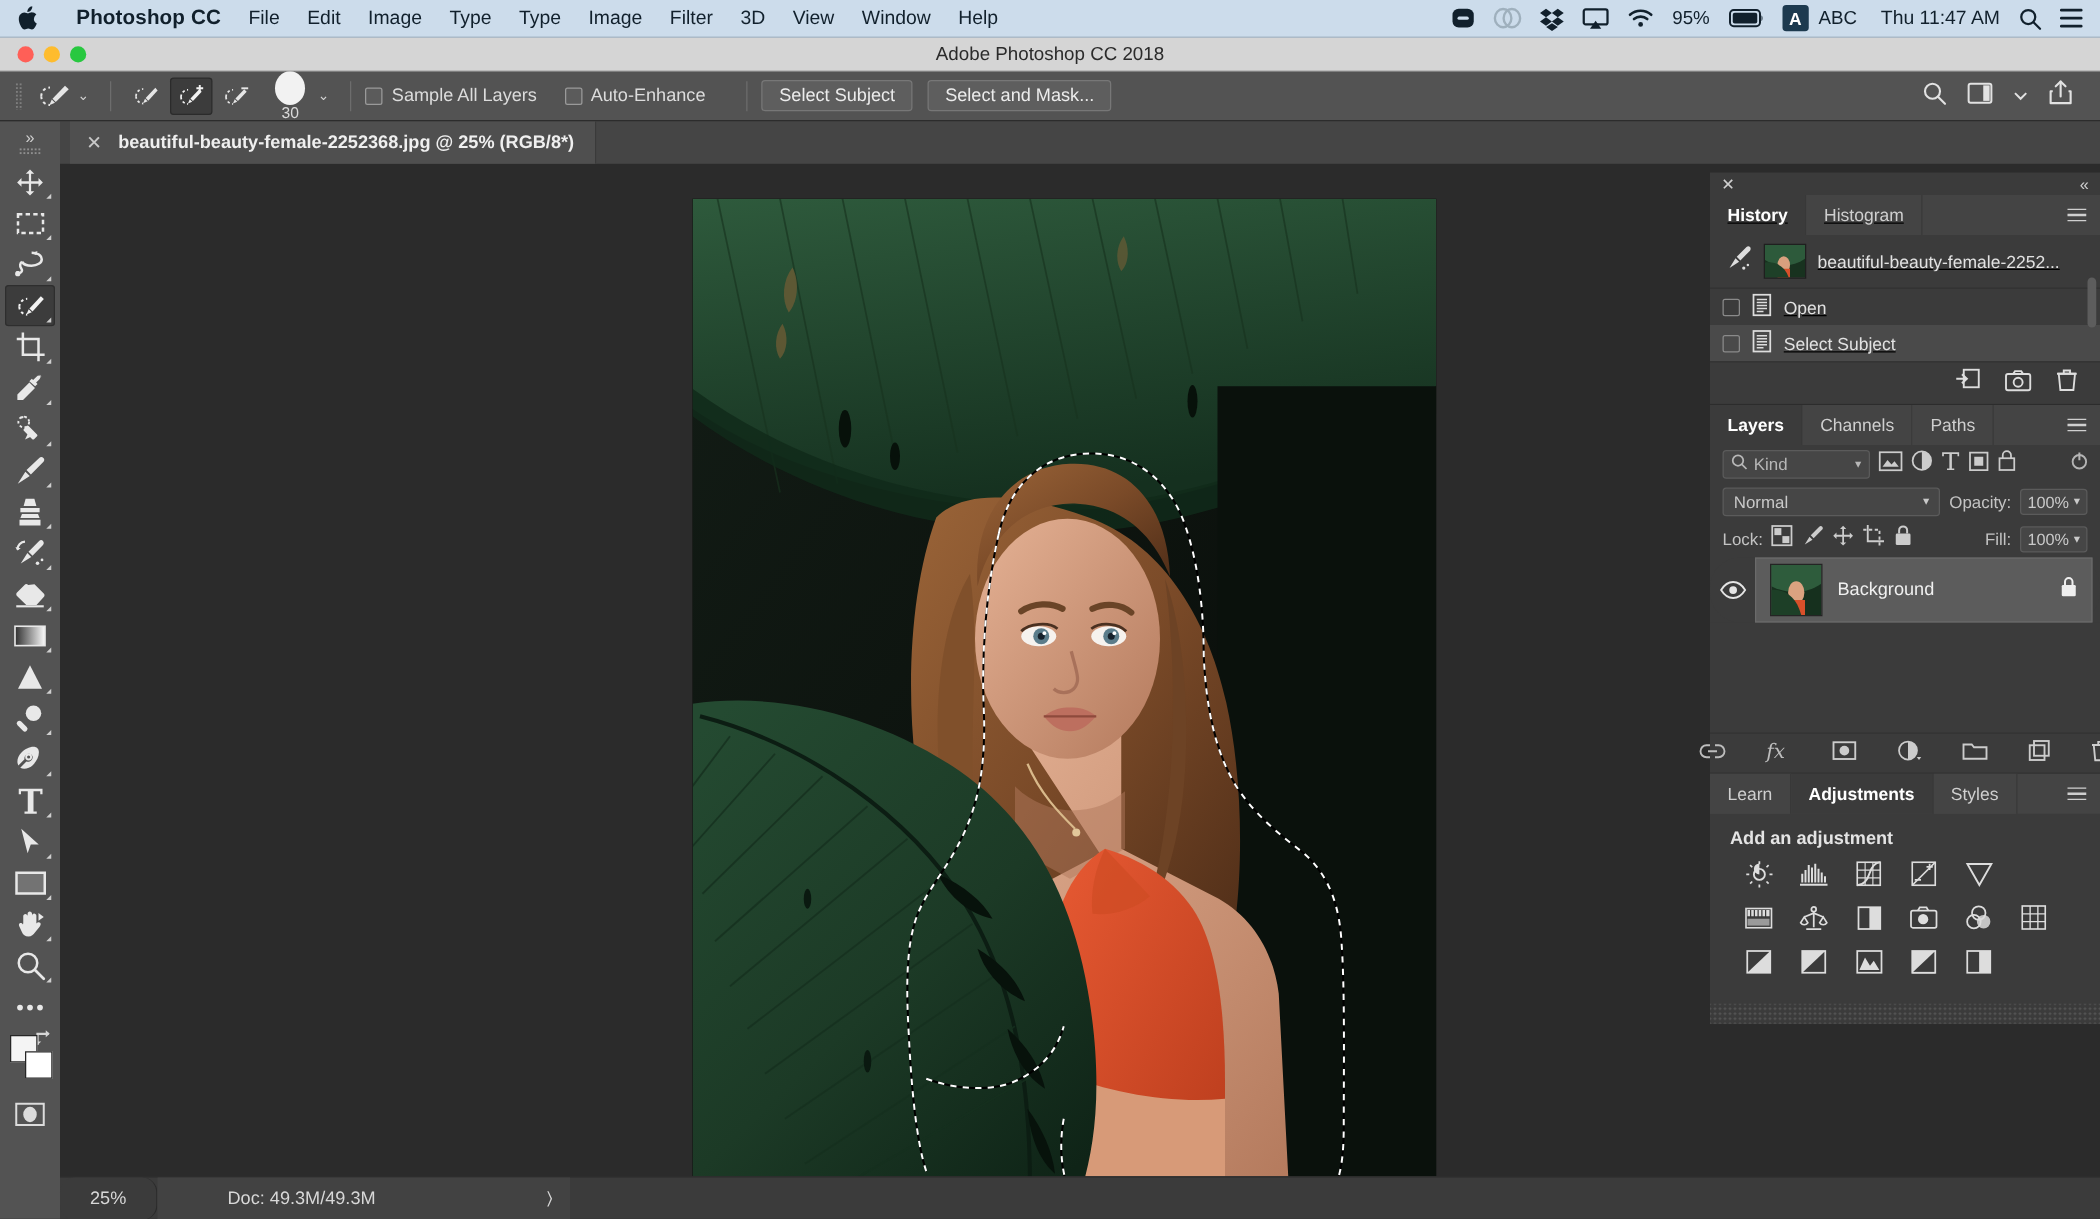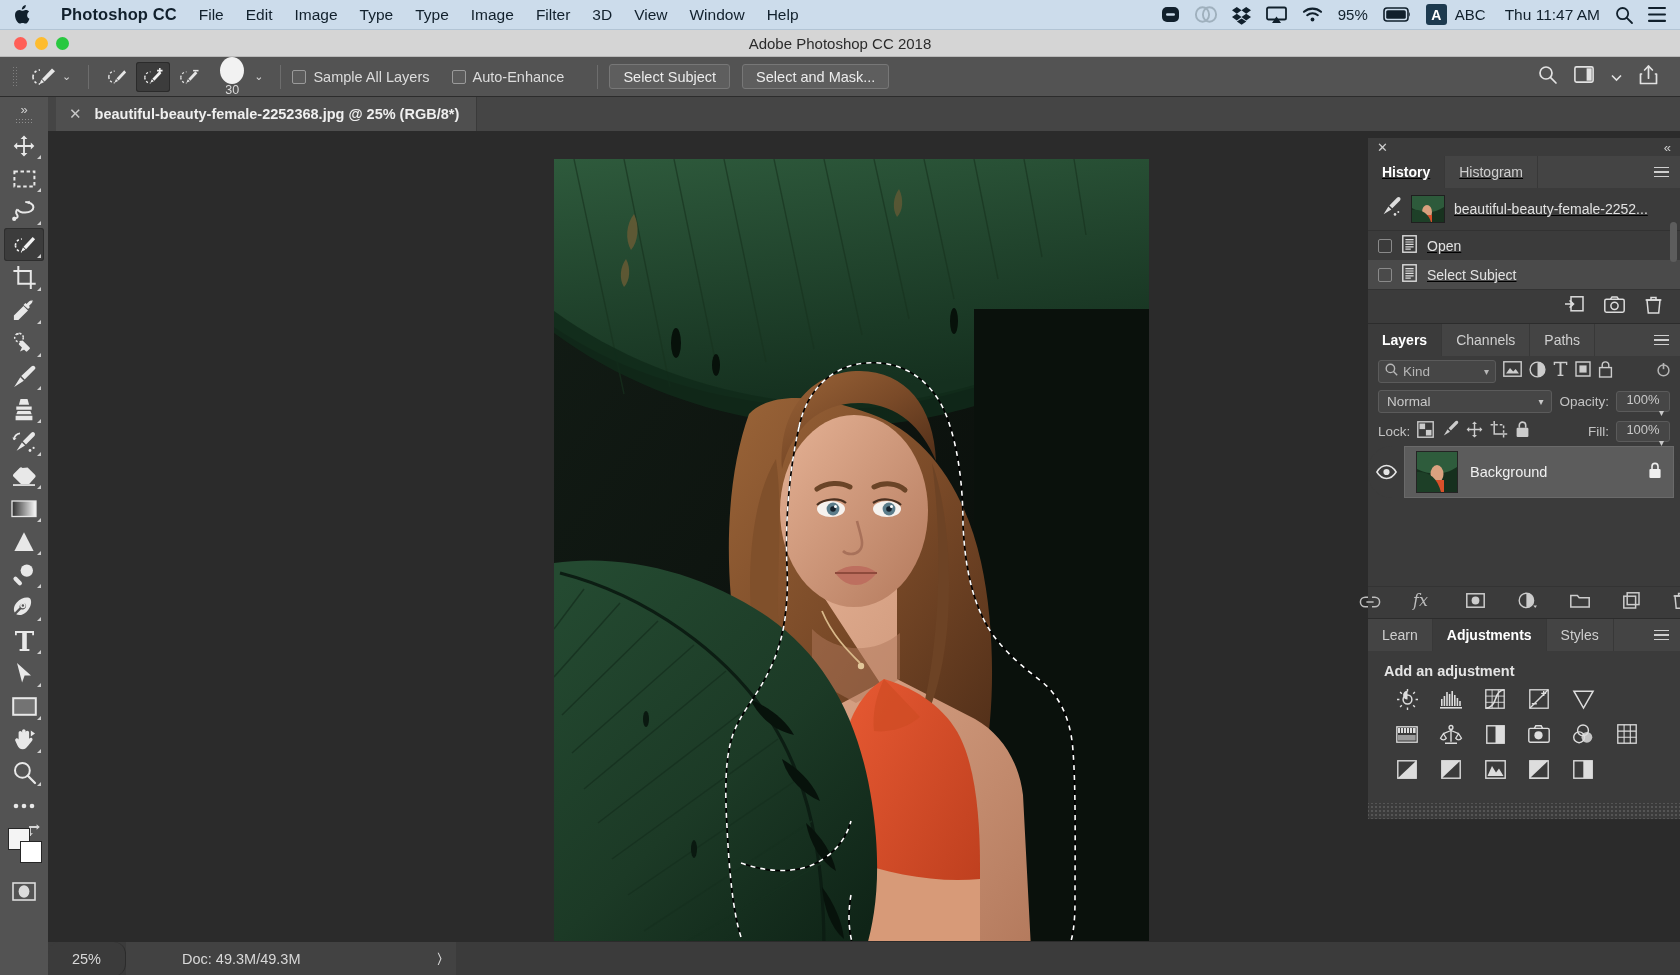--- a/index.html
+++ b/index.html
@@ -124,21 +124,21 @@
 
   
   .lrow{ height:30px; display:flex; align-items:center; padding:0 10px; gap:7px; }
   .lsearch{ height:23px; flex:0 0 118px; background:#464646; border:1px solid #5b5b5b; border-radius:3px;
             display:flex; align-items:center; padding:0 6px; gap:5px; color:#b7b7b7; font-size:13.5px;}
   .lsel{ height:23px; flex:1; background:#464646; border:1px solid #5b5b5b; border-radius:3px;
          display:flex; align-items:center; padding:0 8px; color:#c9c9c9; font-size:13.5px;}
   .lsel .cv{ margin-left:auto; font-size:10px;}
   .lbl{ color:#c3c3c3; font-size:13.5px; white-space:nowrap;}
   .numfield{ height:21px; width:54px; background:#464646; border:1px solid #5b5b5b; border-radius:3px;
-             display:flex; align-items:center; padding:0 5px; color:#c9c9c9; font-size:13px;flex-direction:column;}
+             display:flex; align-items:center; padding:0 5px; color:#c9c9c9; font-size:13px;}
   .numfield .cv{ margin-left:auto; font-size:10px;}
   .layeritem{ height:52px; display:flex; align-items:center; background:#3b3b3b;border-radius:24px; }
   .l-eye{ width:36px; display:flex; justify-content:center;}
   .l-body{ flex:1; height:52px; background:#5c5c5c; display:flex; align-items:center;
            padding:0 11px; gap:12px; margin-right:6px; border:1px solid #6a6a6a;}
   .l-thumb{ width:42px; height:42px; border:1px solid #242424; overflow:hidden; flex:none;}
   .l-name{ font-size:14.5px; color:#f0f0f0; }
   .l-lock{ margin-left:auto; }
   .l-empty{ height:88px; background:#3b3b3b;}
   .l-foot{ height:32px; display:flex; align-items:center; justify-content:center;

